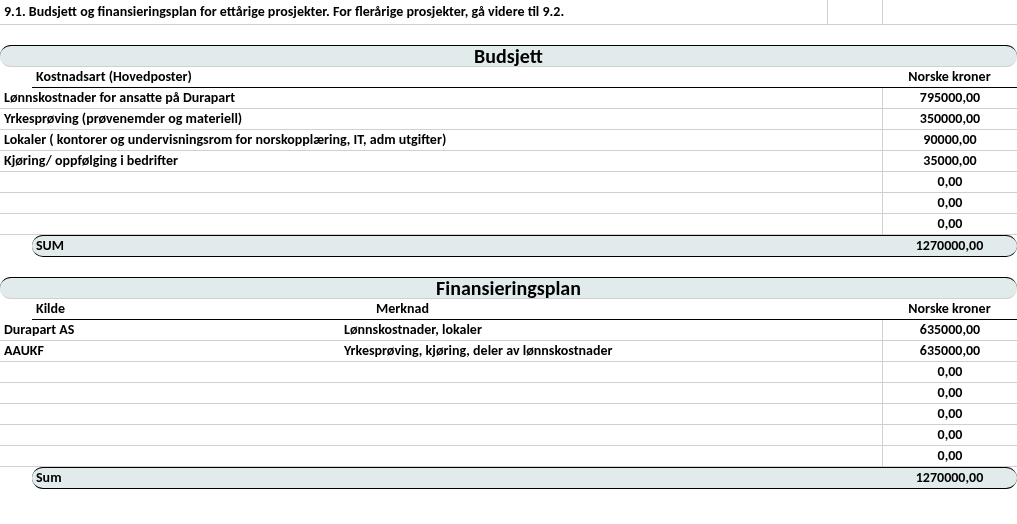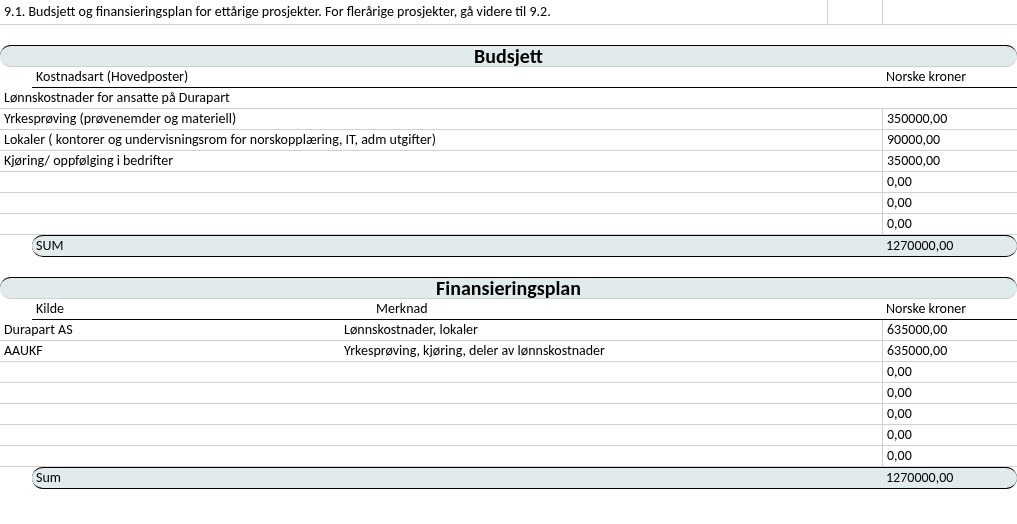--- a/index.html
+++ b/index.html
@@ -1,22 +1,22 @@
 <!DOCTYPE html>
 <html><head>
   <meta charset="utf-8">
   <style>
     * { box-sizing: border-box; margin: 0; padding: 0; }
     body { font-family: Calibri, Arial, sans-serif; font-size: 14px; color: #000; background: #fff; width: 1017px; }
     .row { display: flex; border-bottom: 1px solid #d0d0d0; min-height: 20px; line-height: 20px; }
     .row.top-border { border-top: 1px solid #000; border-radius: 11px; }
     .row.bot-border { border-bottom: 1px solid #000; margin-left: 32px; }
-    .cell { padding: 0 4px; overflow: hidden; white-space: nowrap; }
+    .cell { padding: 0 4px; overflow: hidden; white-space: nowrap; font-weight: bold; }
     .wide { flex: 1 1 auto; }
-    .amt { width: 135px; text-align: left; border-left: 1px solid #d0d0d0; }
+    .amt { width: 135px; text-align: center; border-left: 1px solid #d0d0d0; }
     .sep { width: 55px; border-left: 1px solid #d0d0d0; }
     .band { background: #e2ebeb; }
     .section-h { font-weight: bold; font-size: 20px; text-align: center; }
     .spacer { min-height: 20px; border-bottom: none; }
     .topline .cell { padding-top: 2px; padding-bottom: 2px; }
     .two-col .c1 { width: 340px; }
     .two-col .c2 { flex: 1 1 auto; }
     .hdr { font-weight: normal; }
   </style>
 </head>
@@ -34,20 +34,21 @@
 </div>
 
 <div class="row hdr bot-border">
   <div class="cell wide">Kostnadsart  (Hovedposter)</div>
   <div class="cell amt" style="border-left:none;">Norske kroner</div>
 </div>
 
 <div id="budget-rows">
     <div class="row">
       <div class="cell wide">Lønnskostnader for ansatte på Durapart</div>
+      <div class="cell amt">795000,00</div>
     </div>
     <div class="row">
       <div class="cell wide">Yrkesprøving (prøvenemder og materiell)</div>
       <div class="cell amt">350000,00</div>
     </div>
     <div class="row">
       <div class="cell wide">Lokaler ( kontorer og undervisningsrom for norskopplæring, IT, adm utgifter)</div>
       <div class="cell amt">90000,00</div>
     </div>
     <div class="row">

